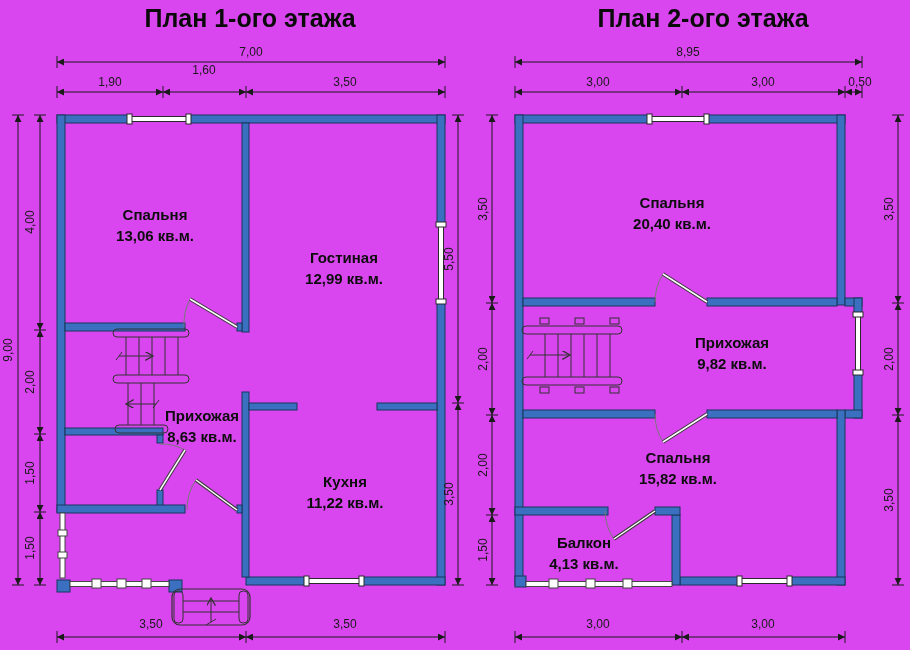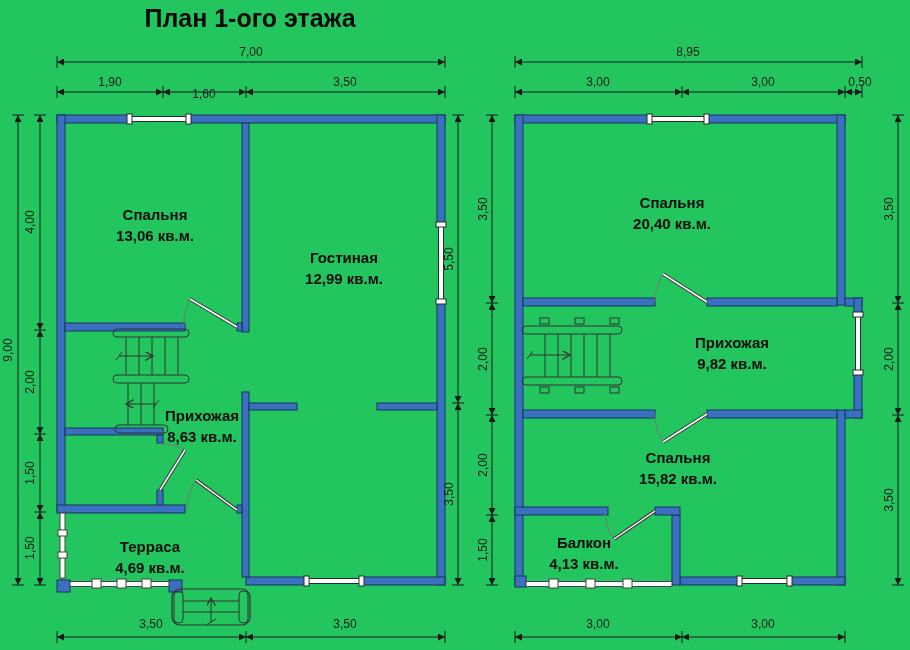--- a/index.html
+++ b/index.html
@@ -1,16 +1,16 @@
 <!DOCTYPE html>
 <html><head>
 <meta charset="utf-8">
 <style>
   html,body{margin:0;padding:0;background:#fff;}
-  #canvas{position:relative;width:910px;height:650px;background:#22c55e;overflow:hidden;
+  #canvas{position:relative;width:910px;height:650px;background:#d946ef;overflow:hidden;
           font-family:"Liberation Sans", sans-serif;color:#111;}
   #drawing{position:absolute;left:0;top:0;}
   .wall{fill:#3B70C0;stroke:#16365C;stroke-width:1;}
   .win{fill:#ffffff;stroke:#2a2a2a;stroke-width:1;}
   .cap{fill:#ffffff;stroke:#2a2a2a;stroke-width:1;}
   .rail{fill:#ffffff;stroke:#444;stroke-width:1;}
   .thin{stroke:#333;stroke-width:1;fill:none;}
   .thin2{stroke:#333;stroke-width:1.2;fill:none;}
   .dim{stroke:#1a1a1a;stroke-width:1;}
   .leaf{stroke:#3a3a3a;stroke-width:3.5;fill:none;}
@@ -259,36 +259,37 @@
         <line class="dim" x1="892" y1="303" x2="904" y2="303"></line>
     <line class="dim" x1="892" y1="415" x2="904" y2="415"></line>
         <line class="dim" x1="892" y1="585" x2="904" y2="585"></line>
     <line class="dim" x1="515" y1="631" x2="515" y2="643"></line>
         <line class="dim" x1="682" y1="631" x2="682" y2="643"></line>
     <line class="dim" x1="845" y1="631" x2="845" y2="643"></line>
   </g>
 </svg>
 
 <div class="txt title" style="left:250px;top:4px">План 1-ого этажа</div>
+<div class="txt title" style="left:703px;top:4px">План 2-ого этажа</div>
 
 <div class="txt room" style="left:155px;top:225px">
   <div>Спальня</div>
       <div>13,06 кв.м.</div>
 </div>
 <div class="txt room" style="left:344px;top:268px">
   <div>Гостиная</div>
       <div>12,99 кв.м.</div>
 </div>
 <div class="txt room" style="left:202px;top:426px">
   <div>Прихожая</div>
       <div>8,63 кв.м.</div>
 </div>
-<div class="txt room" style="left:150px;top:557px">
-  <div>Терраса</div>
-      <div>4,69 кв.м.</div>
+<div class="txt room" style="left:345px;top:492px">
+  <div>Кухня</div>
+      <div>11,22 кв.м.</div>
 </div>
 
 <div class="txt room" style="left:672px;top:213px">
   <div>Спальня</div>
       <div>20,40 кв.м.</div>
 </div>
 <div class="txt room" style="left:732px;top:353px">
   <div>Прихожая</div>
       <div>9,82 кв.м.</div>
 </div>
@@ -296,21 +297,21 @@
   <div>Спальня</div>
       <div>15,82 кв.м.</div>
 </div>
 <div class="txt room" style="left:584px;top:553px">
   <div>Балкон</div>
       <div>4,13 кв.м.</div>
 </div>
 
 <span class="txt dlab" style="left:251px;top:52px">7,00</span>
 <span class="txt dlab" style="left:110px;top:82px">1,90</span>
-<span class="txt dlab" style="left:204px;top:94px">1,60</span>
+<span class="txt dlab" style="left:204px;top:70px">1,60</span>
 <span class="txt dlab" style="left:345px;top:82px">3,50</span>
 <span class="txt dlab rot" style="left:8px;top:350px">9,00</span>
 <span class="txt dlab rot" style="left:30px;top:222px">4,00</span>
 <span class="txt dlab rot" style="left:30px;top:382px">2,00</span>
 <span class="txt dlab rot" style="left:30px;top:473px">1,50</span>
 <span class="txt dlab rot" style="left:30px;top:548px">1,50</span>
 <span class="txt dlab rot" style="left:449px;top:259px">5,50</span>
 <span class="txt dlab rot" style="left:449px;top:494px">3,50</span>
 <span class="txt dlab" style="left:151px;top:624px">3,50</span>
 <span class="txt dlab" style="left:345px;top:624px">3,50</span>

